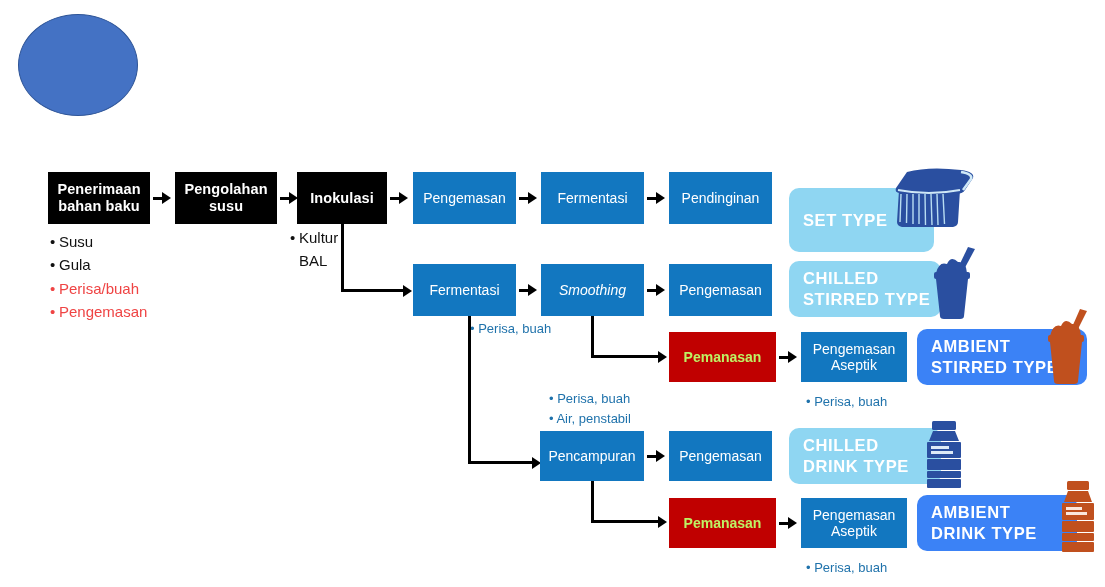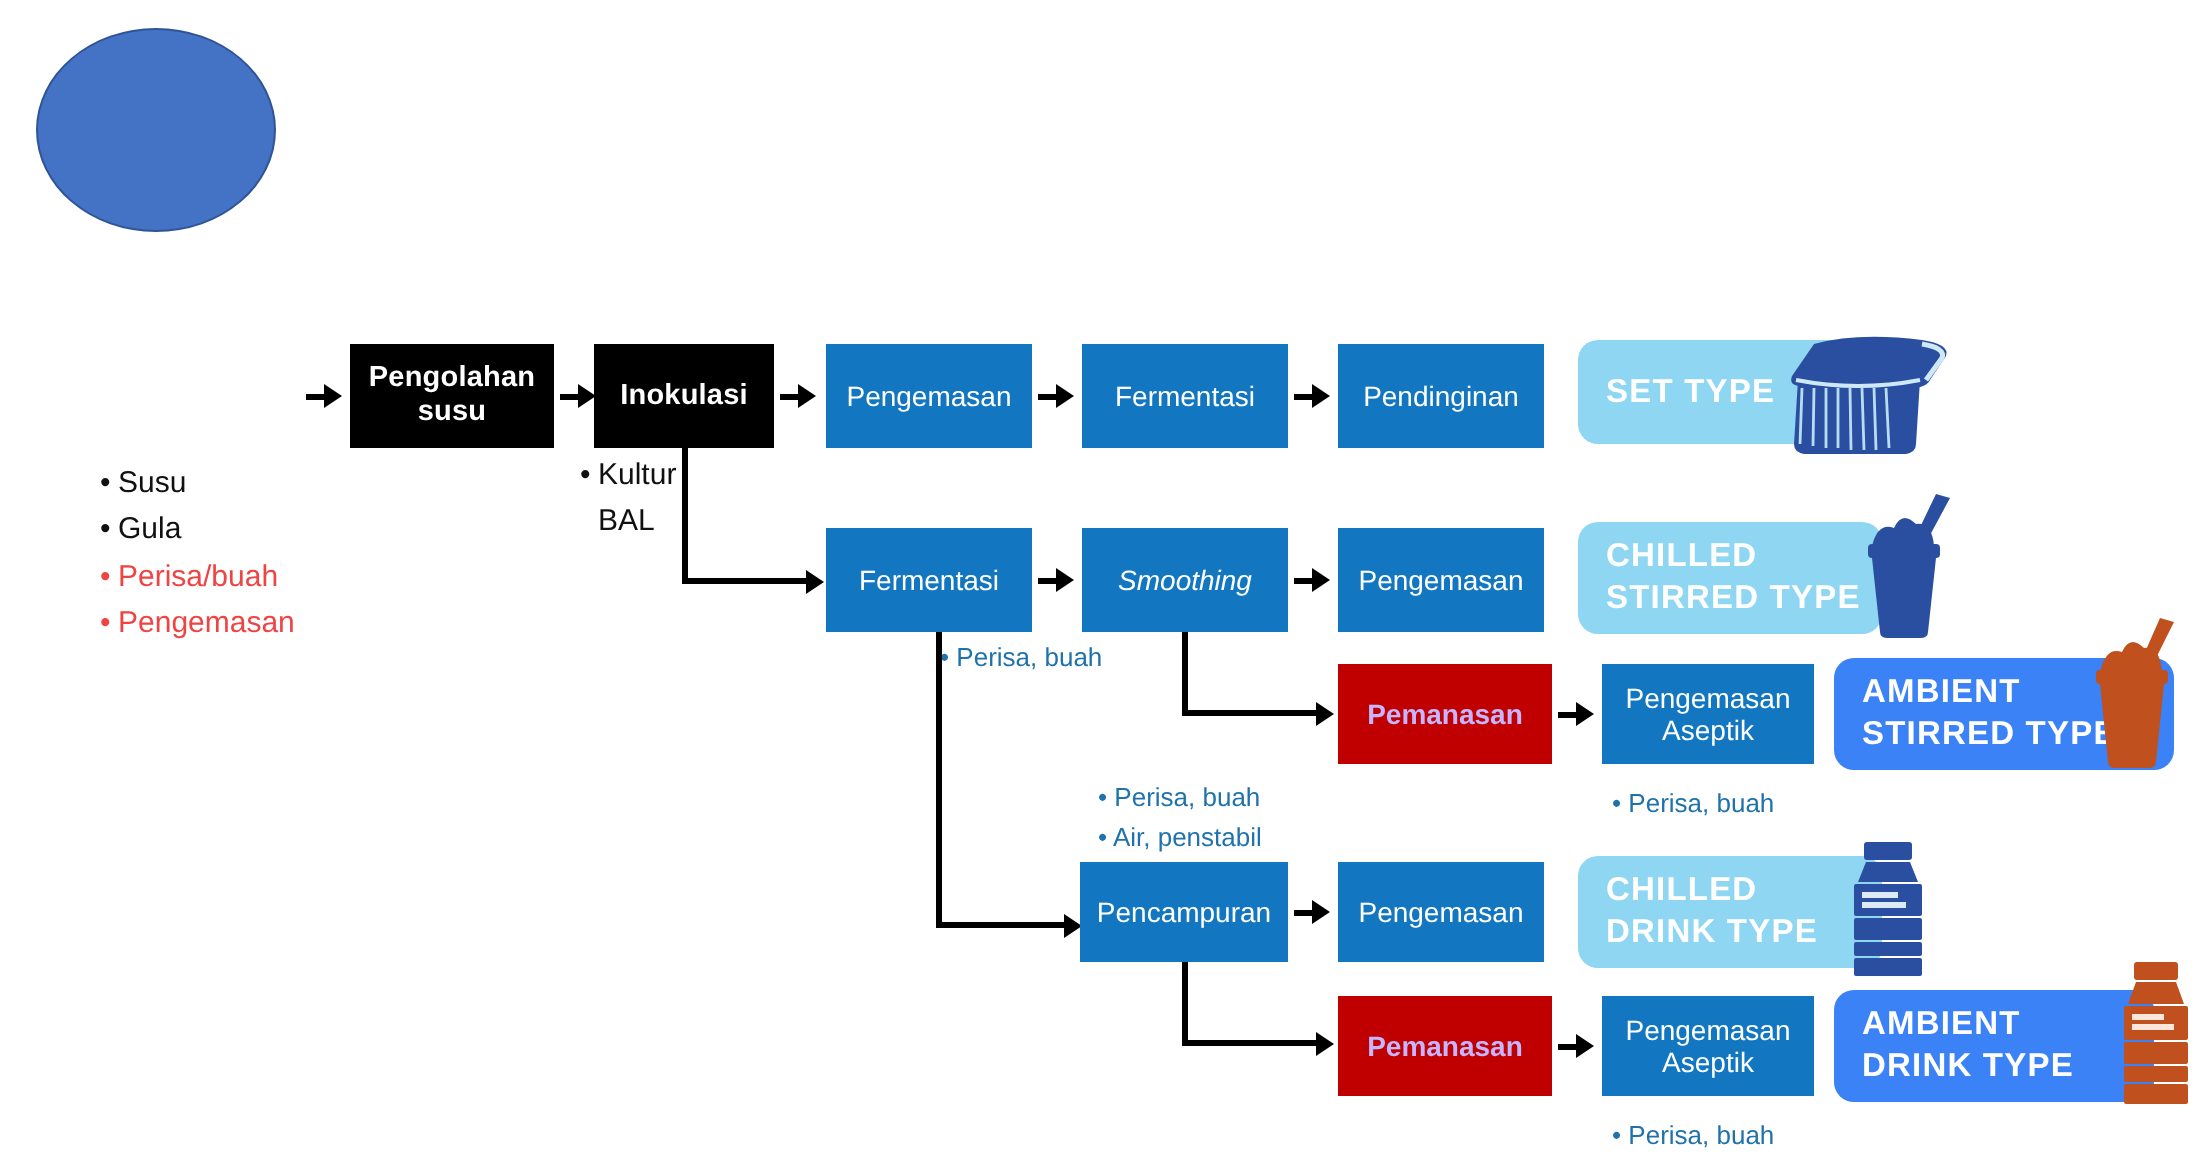--- a/index.html
+++ b/index.html
@@ -7,21 +7,21 @@
        font-family:"Liberation Sans","DejaVu Sans",sans-serif;}
 
   .canvas{position:absolute;left:0;top:0;width:1105px;height:587px;}
 
   
   .box{position:absolute;display:flex;align-items:center;justify-content:center;
        text-align:center;line-height:1.15;box-sizing:border-box;}
 
   .box.black{background:#000000;color:#ffffff;font-weight:bold;font-size:14.5px;letter-spacing:.1px;}
   .box.blue{background:#1277c0;color:#ffffff;font-weight:400;font-size:14px;}
-  .box.red{background:#c00000;color:#c4b5fd;font-weight:bold;font-size:14px;}
+  .box.red{background:#c00000;color:#bef264;font-weight:bold;font-size:14px;}
   .box.italic{font-style:italic;}
 
   
   .pill{position:absolute;display:flex;align-items:center;box-sizing:border-box;
         border-radius:10px;font-weight:bold;letter-spacing:.6px;color:#ffffff;}
   .pill.chilled{background:#8fd6f2;}
   .pill.ambient{background:#3b82f6;}
   .pill .pilltxt{padding-left:14px;font-size:16.5px;line-height:1.25;}
 
   
@@ -45,20 +45,26 @@
   .icon{position:absolute;}
   .icon svg{display:block;}
 </style>
 </head>
 <body>
 
 <div class="canvas">
 
   <div class="ellipse" style="left:18px;top:14px;width:118px;height:100px;"></div>
 
+  <div class="box black" style="left:48px;top:172px;width:102px;height:52px;">
+    <div>
+      <div>Penerimaan</div>
+      <div>bahan baku</div>
+    </div>
+  </div>
 
   <div class="stub" style="left:153px;top:192px;">
       <span class="sl"></span>
     <span style="width:0;height:0;border-top:6px solid transparent;border-bottom:6px solid transparent;border-left:9px solid #000;"></span>
   </div>
 
   <div class="box black" style="left:175px;top:172px;width:102px;height:52px;">
     <div>
       <div>Pengolahan</div>
       <div>susu</div>
@@ -94,21 +100,21 @@
 
   <div class="stub" style="left:647px;top:192px;">
       <span class="sl"></span>
     <span style="width:0;height:0;border-top:6px solid transparent;border-bottom:6px solid transparent;border-left:9px solid #000;"></span>
   </div>
 
   <div class="box blue" style="left:669px;top:172px;width:103px;height:52px;">
     <span>Pendinginan</span>
   </div>
 
-  <div class="pill chilled" style="left:789px;top:170px;width:145px;height:52px;">
+  <div class="pill chilled" style="left:789px;top:188px;width:145px;height:64px;">
     <div class="pilltxt">
       <div>SET TYPE</div>
     </div>
   </div>
   <div class="icon" style="left:885px;top:166px;">
     <svg width="95" height="64" viewBox="0 0 95 64">
       <path d="M14 24 L12 56 Q12 60 17 61 L68 61 Q73 60 73 56 L75 24 Z" fill="#2a4fa0"></path>
       <path d="M16 28 L15 56 M22 28 L21.5 57 M28 28 L28 58 M34 28 L34 58 M40 28 L40.5 59 M46 28 L47 59 M52 28 L53 59 M58 28 L59.5 58" stroke="#b8ddf2" stroke-width="1.4" fill="none"></path>
       <path d="M22 6 Q44 0 76 4 Q90 6 88 12 L80 24 Q78 28 70 28 L16 27 Q9 27 11 22 Z" fill="#2a4fa0"></path>
       <path d="M76 6 Q88 8 86 13 L78 24" stroke="#cfe8f7" stroke-width="2.5" fill="none"></path>

